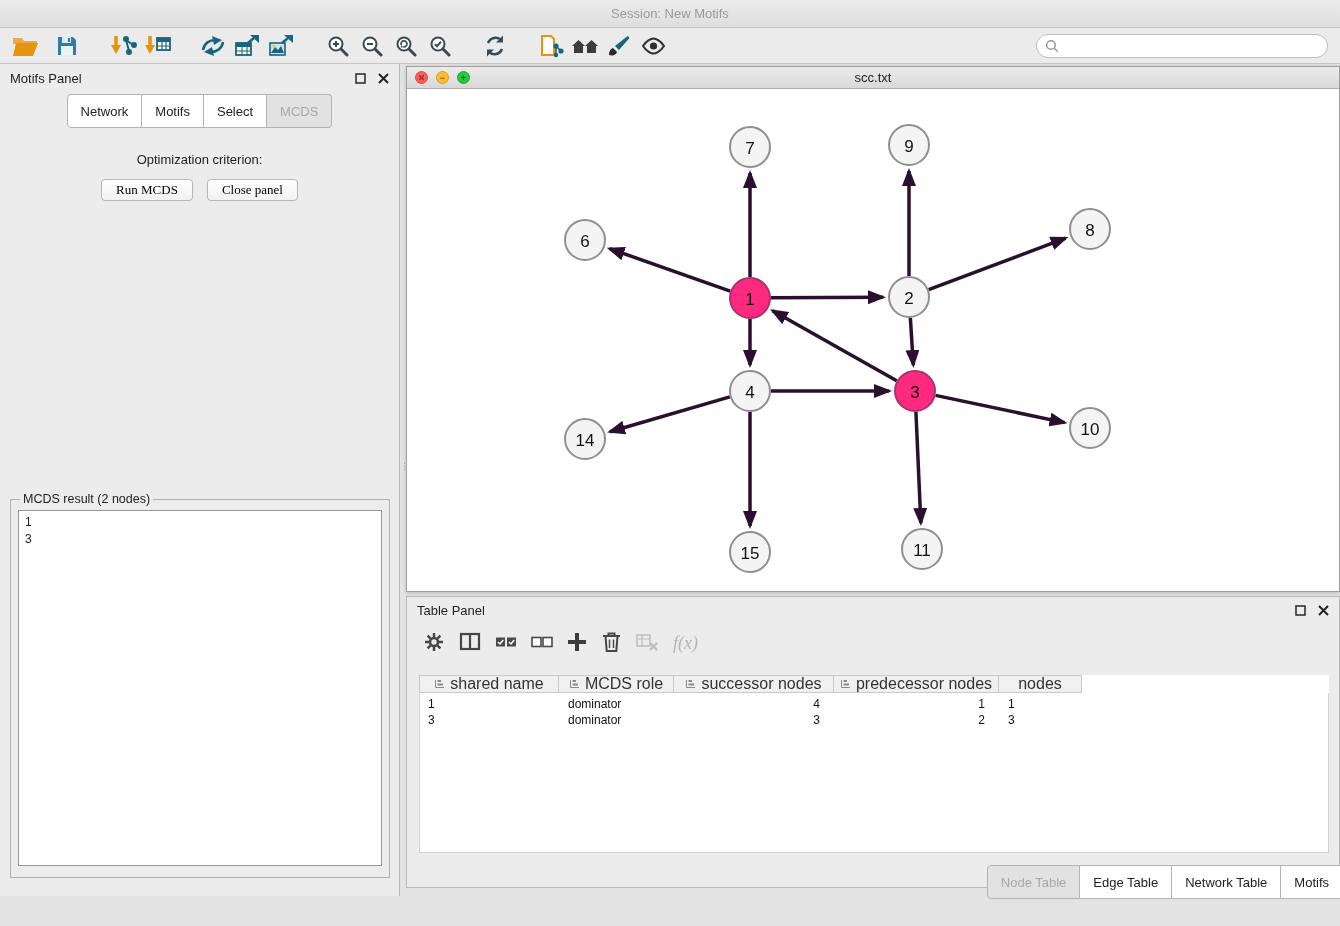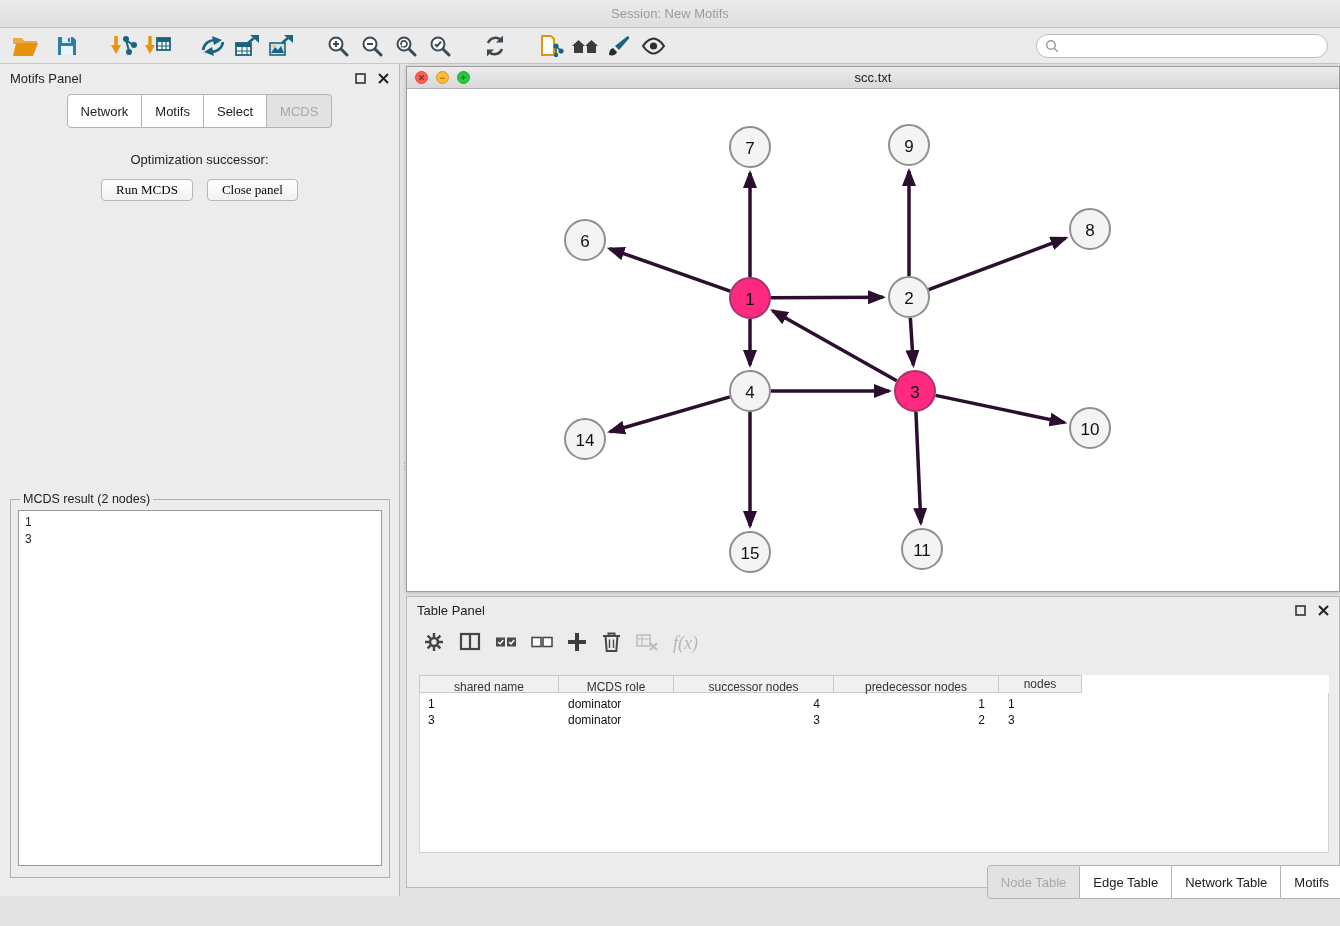--- a/index.html
+++ b/index.html
@@ -95,21 +95,21 @@
     position:absolute; left:406px; top:596px; width:934px; height:292px;
     background:#ececec; border:1px solid #b9b9b9;
   }
   .tp-header { height:26px; display:flex; align-items:center; padding:0 10px; }
   .tp-toolbar { height:40px; display:flex; align-items:center; padding-left:16px; gap:14px; }
   .fx { font-family:"Liberation Serif", serif; font-style:italic; font-size:18px; color:#b5b5b5; }
   .dt { position:absolute; left:12px; top:78px; width:910px; }
   .dt-headrow { display:flex; height:18px; background:#fff; }
   .dt-col {
     background:#f0f0f0; border:1px solid #c9c9c9; border-left:none;
-    display:flex; align-items:center; justify-content:center; gap:5px; font-size:12px; color:#333;flex-direction:column;
+    display:flex; align-items:center; justify-content:center; gap:5px; font-size:16px; color:#333;
   }
   .dt-col:first-child { border-left:1px solid #c9c9c9; }
   .dt-body { background:#fff; height:160px; border:1px solid #d2d2d2; border-top:none; padding-top:3px; }
   .dt-row { display:flex; height:16px; font-size:12px; align-items:center; color:#111; }
   .cell { padding:0 8px; overflow:hidden; white-space:nowrap; }
   .cell.right { text-align:right; padding-right:15px; }
   .tp-tabs { position:absolute; left:4px; top:268px; width:100%; display:flex; justify-content:flex-end; }
 
   
   .statusbar {
@@ -291,21 +291,21 @@
           </svg>
       </span>
     </div>
     <div class="cp-tabs">
       <div class="tabseg">Network</div>
       <div class="tabseg">Motifs</div>
       <div class="tabseg">Select</div>
       <div class="tabseg active">MCDS</div>
     </div>
 
-    <div class="opt-label">Optimization successor:</div>
+    <div class="opt-label">Optimization criterion:</div>
 
 
     <div class="btn-row">
       <button class="mbtn">Run MCDS</button>
       <button class="mbtn">Close panel</button>
     </div>
 
     <fieldset class="result-fieldset">
       <legend>MCDS result (2 nodes)</legend>
       <div class="result-box">

